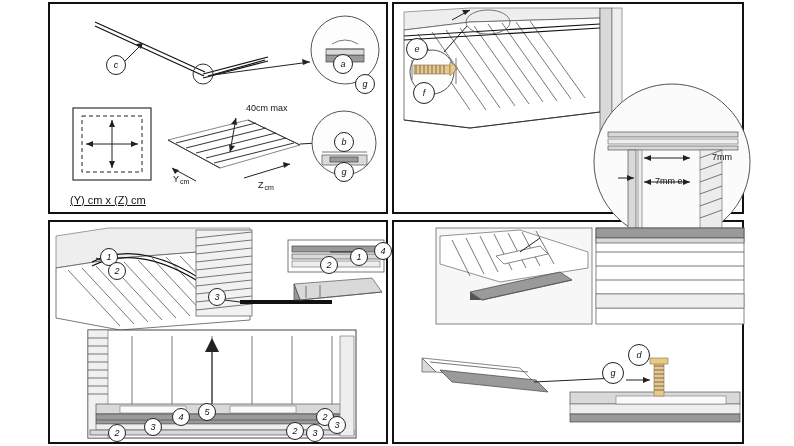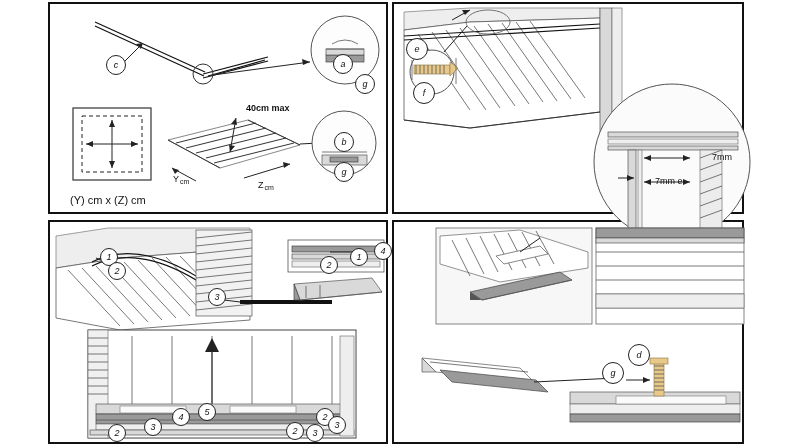--- a/index.html
+++ b/index.html
@@ -114,24 +114,24 @@
   <div class="circle" style="left:355px;top:74px;width:18px;height:18px;">
       <span>g</span>
     </div>
   <div class="circle" style="left:334px;top:132px;width:18px;height:18px;">
       <span>b</span>
     </div>
   <div class="circle" style="left:334px;top:162px;width:18px;height:18px;">
       <span>g</span>
     </div>
 
-  <div class="lbl" style="left:246px;top:103px;font-weight:bold;">40cm max</div>
+  <div class="lbl" style="left:246px;top:103px;">40cm max</div>
   <div class="lbl" style="left:173px;top:174px;"><span>Y</span><span class="lbl tiny" style="position:relative;left:1px;top:2px;">cm</span></div>
   <div class="lbl" style="left:258px;top:180px;"><span>Z</span><span class="lbl tiny" style="position:relative;left:1px;top:2px;">cm</span></div>
-  <div class="lbl" style="left:70px;top:194px;font-size:11px;">(Y) cm x (Z) cm</div>
+  <div class="lbl" style="left:70px;top:194px;font-size:11px;text-decoration:underline;">(Y) cm x (Z) cm</div>
 
   <svg width="794" height="446">
 
     <g>
       <polygon points="404,12 470,8 600,8 600,18 470,22 404,30" class="filllight"></polygon>
       <polygon points="404,30 470,22 600,18 600,112 470,128 404,120" fill="#ffffff" stroke="#555" stroke-width="0.8"></polygon>
 
       <path class="st2" d="M418,34 L470,110"></path>
       <path class="st2" d="M432,32 L486,110"></path>
       <path class="st2" d="M446,30 L500,108"></path>

